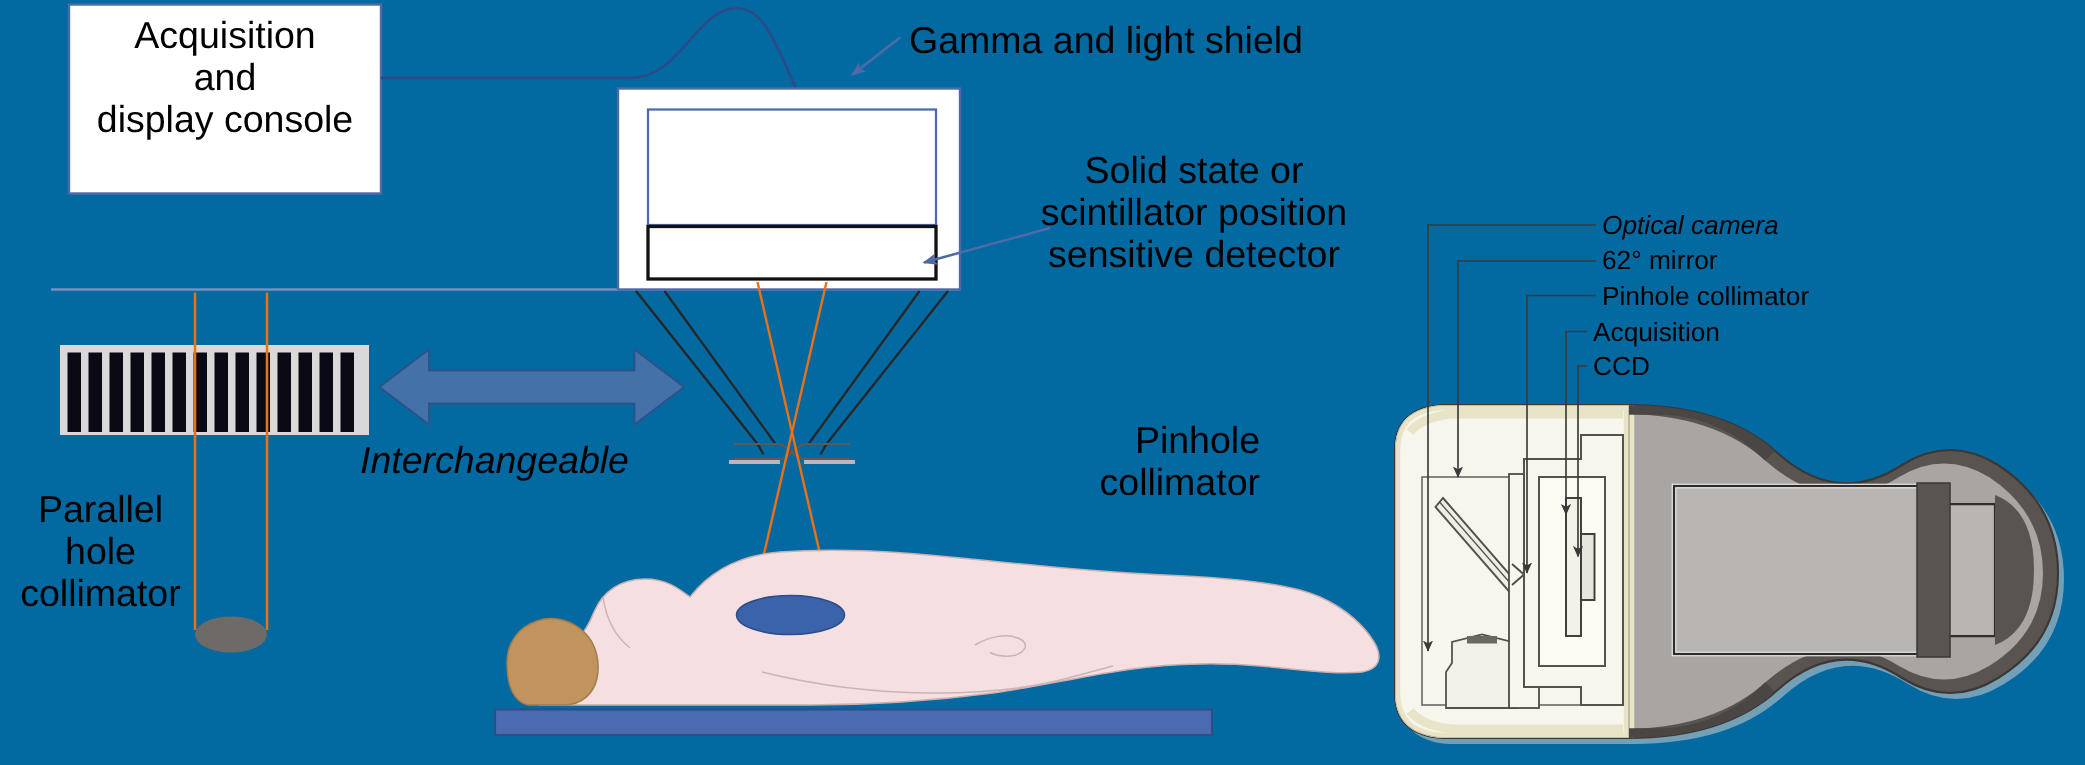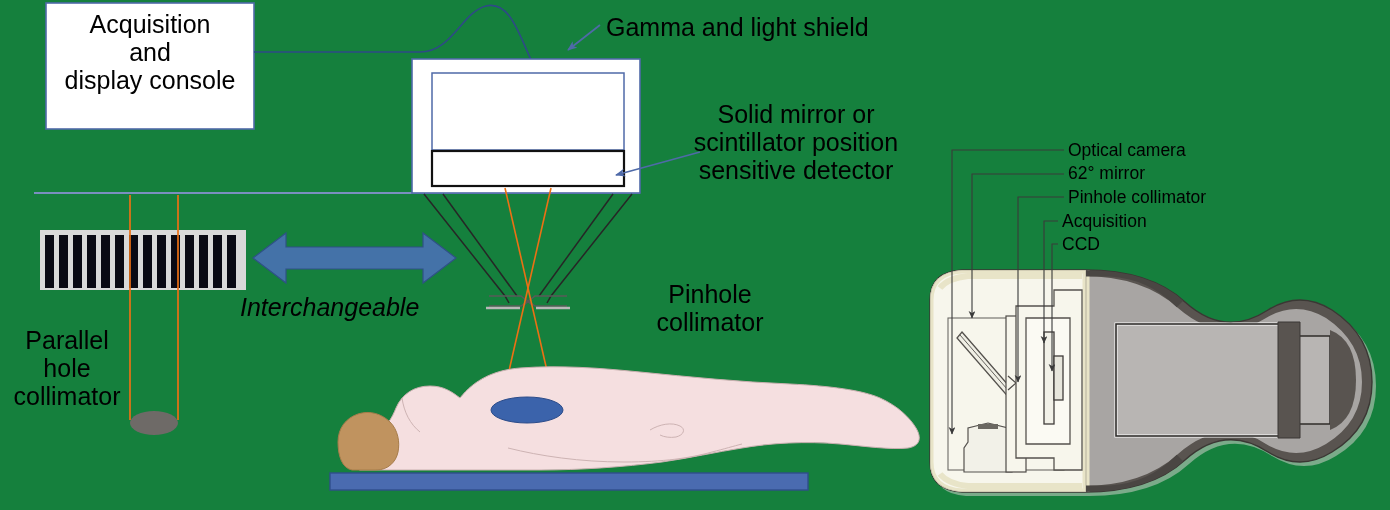--- a/index.html
+++ b/index.html
@@ -1,18 +1,18 @@
 <!DOCTYPE html>
 <html><head>
 <meta charset="utf-8">
 <style>
   html,body{margin:0;padding:0;background:#ffffff;}
   body{width:1390px;height:510px;overflow:hidden;
        font-family:"Liberation Sans","DejaVu Sans",sans-serif;}
-  #stage{position:relative;width:1390px;height:510px;background:#15803d;}
+  #stage{position:relative;width:1390px;height:510px;background:#0369a1;}
   svg{display:block;}
   .lbl{position:absolute;color:#000;line-height:1.12;white-space:pre;}
   .big{font-size:25px;}
   .small{font-size:17.5px;}
   .ctr{text-align:center;}
 </style>
 </head>
 <body>
 
 <div id="stage">
@@ -224,32 +224,32 @@
 
   </svg>
 
   <div class="lbl big ctr" style="left:52px;top:10px;width:196px;">Acquisition
 and
 display console</div>
 
 
   <div class="lbl big" style="left:606px;top:13px;text-align:center;">Gamma and light shield</div>
 
-  <div class="lbl big ctr" style="left:676px;top:100px;width:240px;">Solid mirror or
+  <div class="lbl big ctr" style="left:676px;top:100px;width:240px;">Solid state or
 scintillator position
 sensitive detector</div>
 
   <div class="lbl big ctr" style="left:0px;top:326px;width:134px;">Parallel
 hole
 collimator</div>
 
   <div class="lbl big" style="left:240px;top:293px;font-style:italic;">Interchangeable</div>
 
-  <div class="lbl big ctr" style="left:624px;top:280px;width:172px;">Pinhole
+  <div class="lbl big ctr" style="left:668px;top:280px;width:172px;text-align:right;">Pinhole
 collimator</div>
 
-  <div class="lbl small" style="left:1068px;top:141px;">Optical camera</div>
+  <div class="lbl small" style="left:1068px;top:141px;font-style:italic;">Optical camera</div>
   <div class="lbl small" style="left:1068px;top:164px;">62° mirror</div>
   <div class="lbl small" style="left:1068px;top:188px;">Pinhole collimator</div>
   <div class="lbl small" style="left:1062px;top:212px;">Acquisition</div>
   <div class="lbl small" style="left:1062px;top:235px;">CCD</div>
 
 </div>
 
 </body></html>

